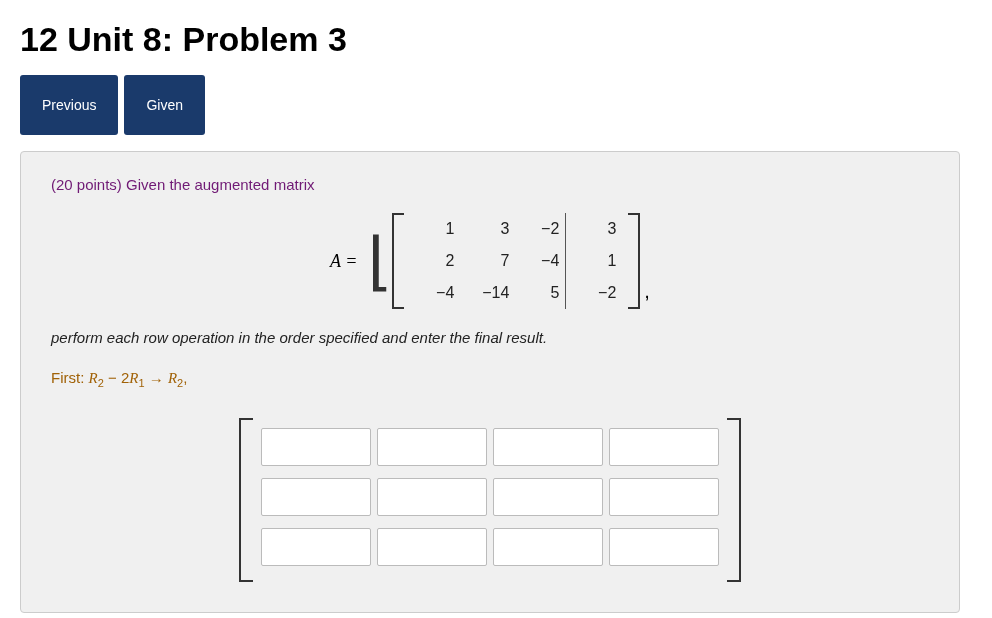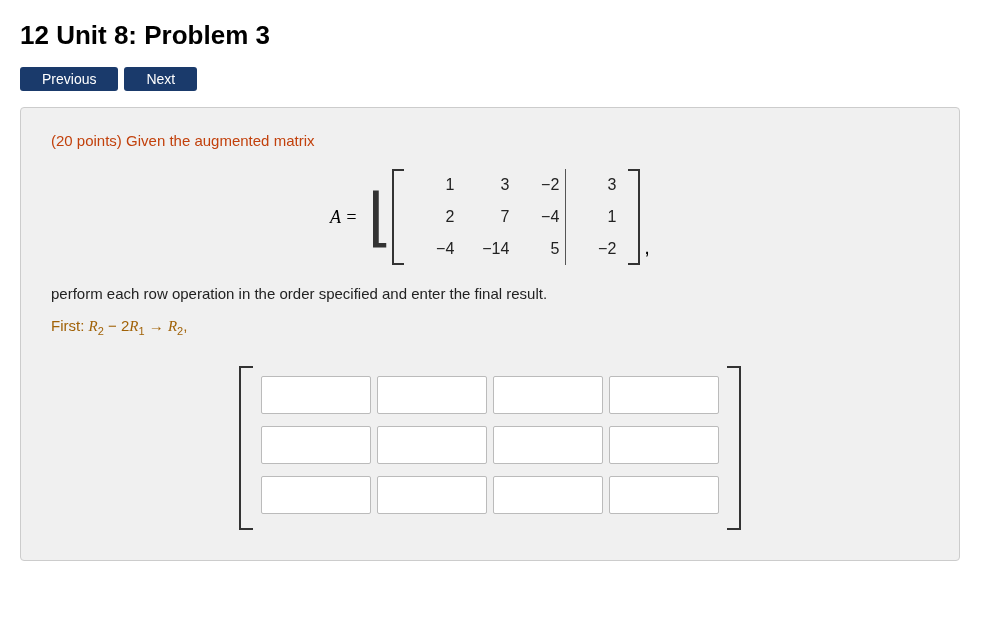--- a/index.html
+++ b/index.html
@@ -2,50 +2,50 @@
 <html><head>
   <meta charset="utf-8">
   <style>
     * { box-sizing: border-box; margin: 0; padding: 0; }
     body {
       font-family: Arial, sans-serif;
       background: #fff;
       padding: 20px;
     }
     .page-title {
-      font-size: 26px;
+      font-size: 34px;
       font-weight: bold;
       margin-bottom: 16px;
       color: #000;
     }
     .nav-buttons {
       display: flex;
       gap: 6px;
       margin-bottom: 16px;
     }
     .nav-btn {
-      padding: 4px 22px;
+      padding: 22px 22px;
       background-color: #1a3a6b;
       color: #fff;
       border: none;
       border-radius: 3px;
       font-size: 14px;
       cursor: pointer;
       font-weight: normal;
     }
     .problem-container {
       background: #f0f0f0;
       border: 1px solid #ccc;
       border-radius: 4px;
       padding: 24px 30px 30px 30px;
       max-width: 940px;
     }
     .problem-intro {
       font-size: 15px;
-      color: #c2410c;
+      color: #701a75;
       margin-bottom: 20px;
     }
     .matrix-section {
       display: flex;
       align-items: center;
       justify-content: center;
       margin-bottom: 20px;
       font-size: 16px;
     }
     .matrix-wrapper {
@@ -84,21 +84,22 @@
     }
     .matrix-comma {
       font-size: 20px;
       margin-left: 4px;
       align-self: flex-end;
       padding-bottom: 6px;
     }
     .instructions {
       font-size: 15px;
       color: #222;
-      margin-bottom: 10px;
+      margin-bottom: 18px;
+      font-style: italic;
     }
     .row-ops {
       font-size: 15px;
       color: #a16207;
       margin-bottom: 24px;
       line-height: 1.9;
     }
     .row-ops .op-line {
       display: block;
     }
@@ -134,21 +135,21 @@
       vertical-align: sub;
     }
   </style>
 </head>
 <body>
 
 <h1 class="page-title">12 Unit 8: Problem 3</h1>
 
 <div class="nav-buttons">
   <button class="nav-btn">Previous</button>
-  <button class="nav-btn">Next</button>
+  <button class="nav-btn">Given</button>
 </div>
 
 <div class="problem-container">
 
   <div class="problem-intro">(20 points) Given the augmented matrix</div>
 
   <div class="matrix-section">
     <span class="math-var" style="font-size:18px; margin-right:10px;">A =</span>
     <div class="matrix-wrapper">
       <span class="bracket-left">⌊</span>

